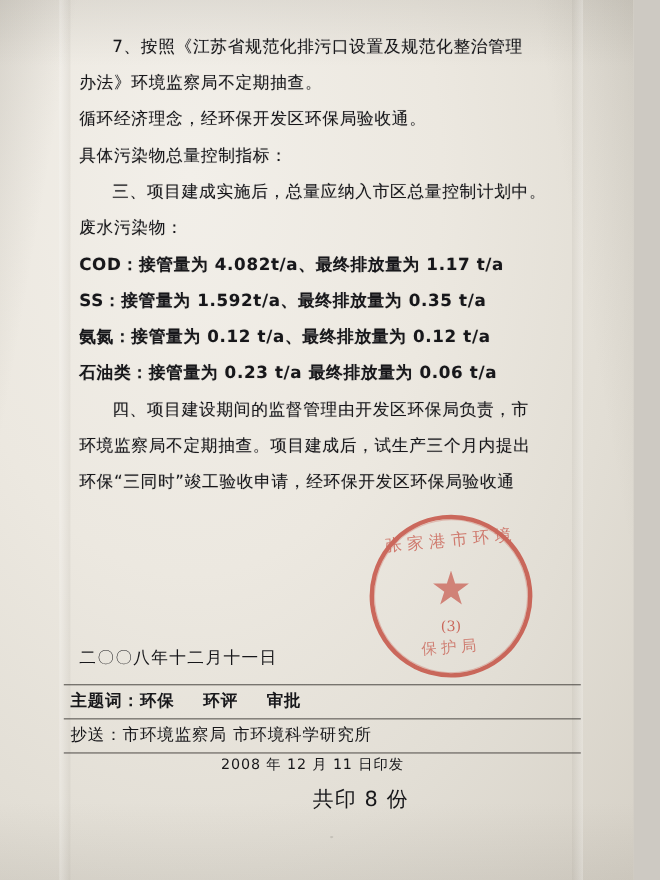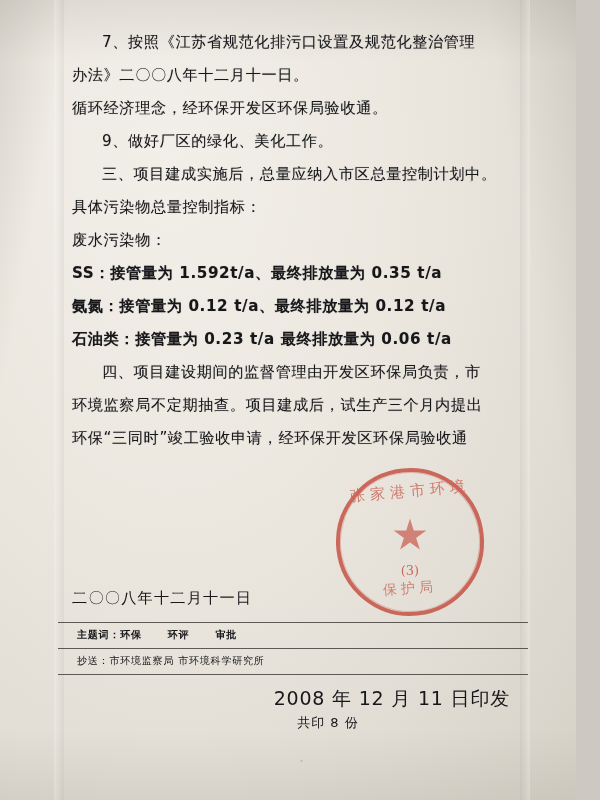--- a/index.html
+++ b/index.html
@@ -136,53 +136,52 @@
     box-sizing: border-box;
   }
 
   .footer {
     position: absolute;
     left: 58px;
     top: 622px;
     width: 470px;
   }
   .footer .row {
-    font-size: 10px;
+    font-size: 15px;
     letter-spacing: 0.8px;
     color: #17171a;
     padding: 5px 2px 6px 6px;
     white-space: nowrap;
-    margin-left: 13px;
   }
   .footer .rule {
     height: 1px;
     background: #44413d;
     opacity: .85;
   }
   .footer .kw { font-weight: 700; }
   .footer .kw span.gap { display: inline-block; width: 26px; }
   .print-line {
     position: absolute;
     left: 58px;
     top: 686px;
     width: 470px;
-    text-align: right;
-    font-size: 19px;
+    text-align: center;
+    font-size: 13px;
     letter-spacing: 0.8px;
     color: #17171a;
     padding-right: 18px;
     box-sizing: border-box;
   }
   .copies-line {
     position: absolute;
     left: 58px;
     top: 714px;
     width: 470px;
     text-align: center;
-    font-size: 13px;
+    font-size: 19px;
     letter-spacing: 1px;
     color: #17171a;
     padding-left: 70px;
     box-sizing: border-box;
   }
   .speck {
     position: absolute;
     background: rgba(90,85,80,.18);
     border-radius: 50%;
     pointer-events: none;
@@ -195,26 +194,26 @@
   <div class="paper-shade"></div>
   <div class="fold left"></div>
   <div class="fold right"></div>
 
   <div class="speck" style="left:120px;top:300px;width:3px;height:3px;"></div>
   <div class="speck" style="left:470px;top:180px;width:2px;height:2px;"></div>
   <div class="speck" style="left:300px;top:760px;width:3px;height:2px;"></div>
 
   <div class="content">
     <p class="line indent">7、按照《江苏省规范化排污口设置及规范化整治管理</p>
-    <p class="line">办法》二〇〇八年十二月十一日。</p>
+    <p class="line">办法》环境监察局不定期抽查。</p>
     <p class="line">循环经济理念，经环保开发区环保局验收通。</p>
-    <p class="line indent">9、做好厂区的绿化、美化工作。</p>
+    <p class="line">具体污染物总量控制指标：</p>
     <p class="line indent">三、项目建成实施后，总量应纳入市区总量控制计划中。</p>
-    <p class="line">具体污染物总量控制指标：</p>
     <p class="line">废水污染物：</p>
+    <p class="line bold">COD：接管量为 4.082t/a、最终排放量为 1.17 t/a</p>
     <p class="line bold">SS：接管量为 1.592t/a、最终排放量为 0.35 t/a</p>
     <p class="line bold">氨氮：接管量为 0.12 t/a、最终排放量为 0.12 t/a</p>
     <p class="line bold">石油类：接管量为 0.23 t/a 最终排放量为 0.06 t/a</p>
     <p class="line indent">四、项目建设期间的监督管理由开发区环保局负责，市</p>
     <p class="line">环境监察局不定期抽查。项目建成后，试生产三个月内提出</p>
     <p class="line">环保“三同时”竣工验收申请，经环保开发区环保局验收通</p>
   </div>
 
   <div class="seal">
     <div class="ring"></div>

